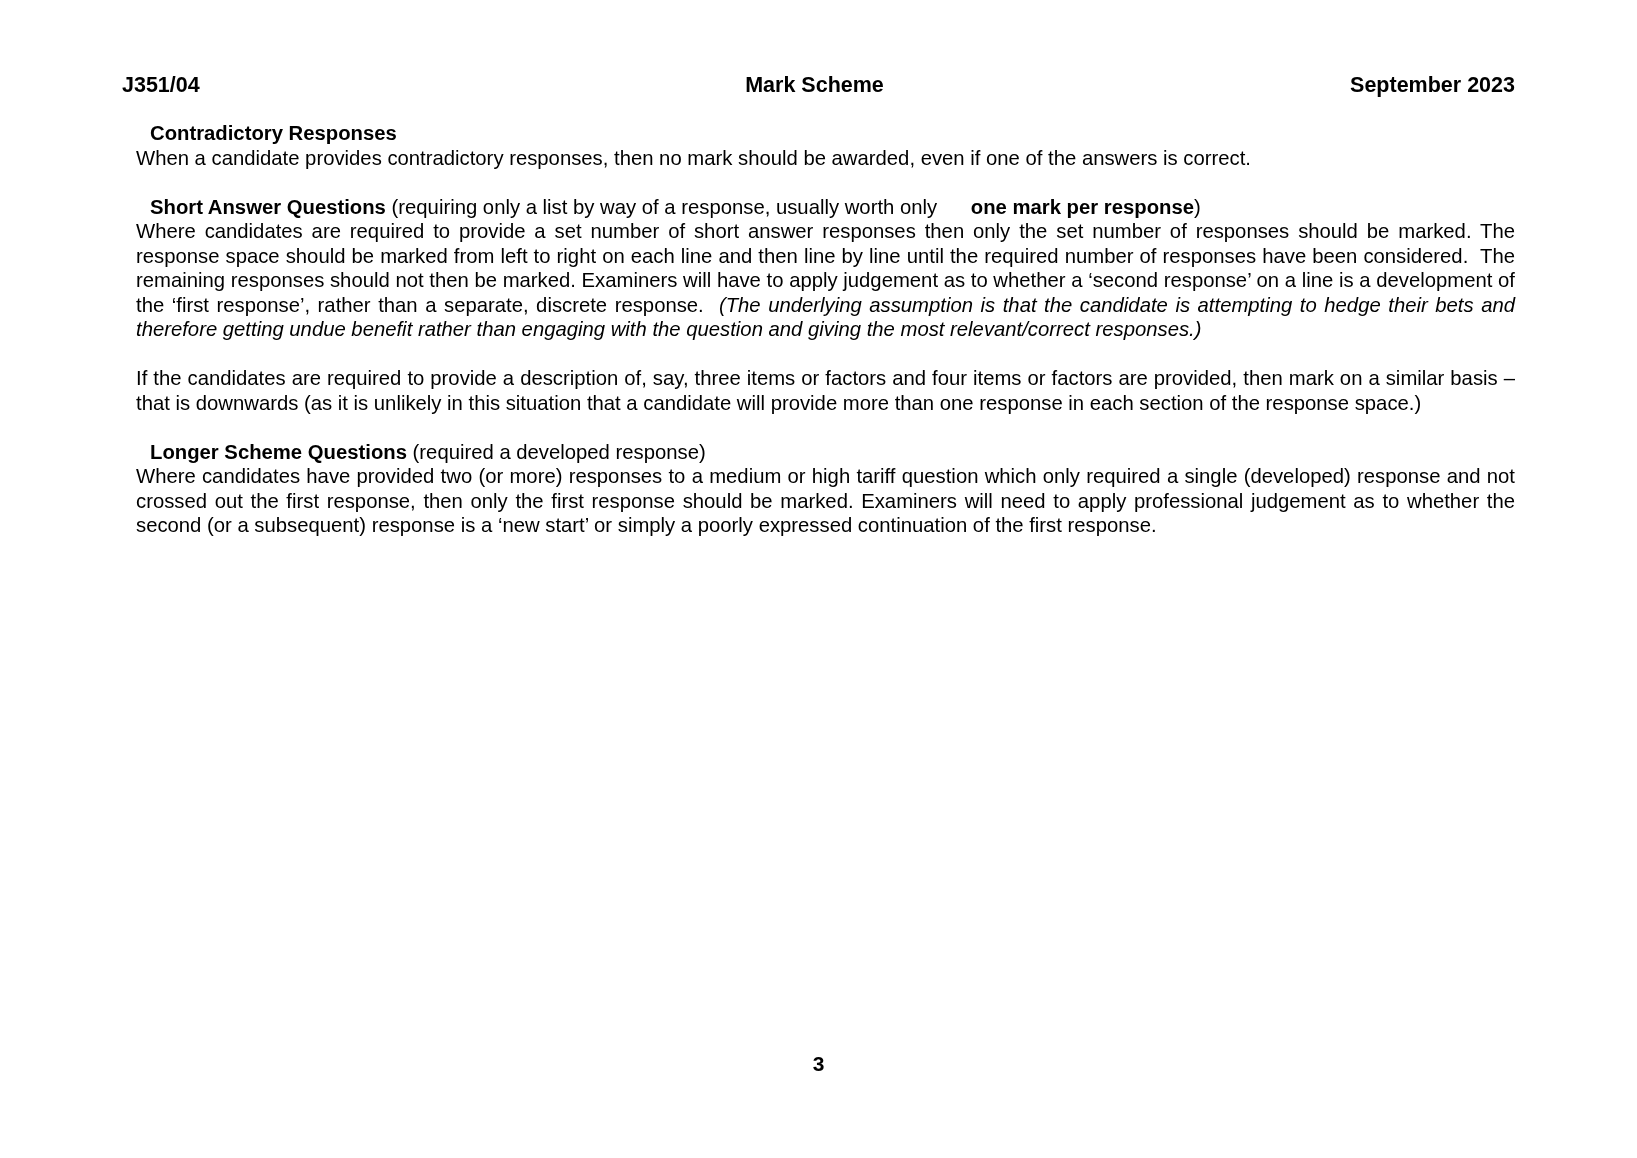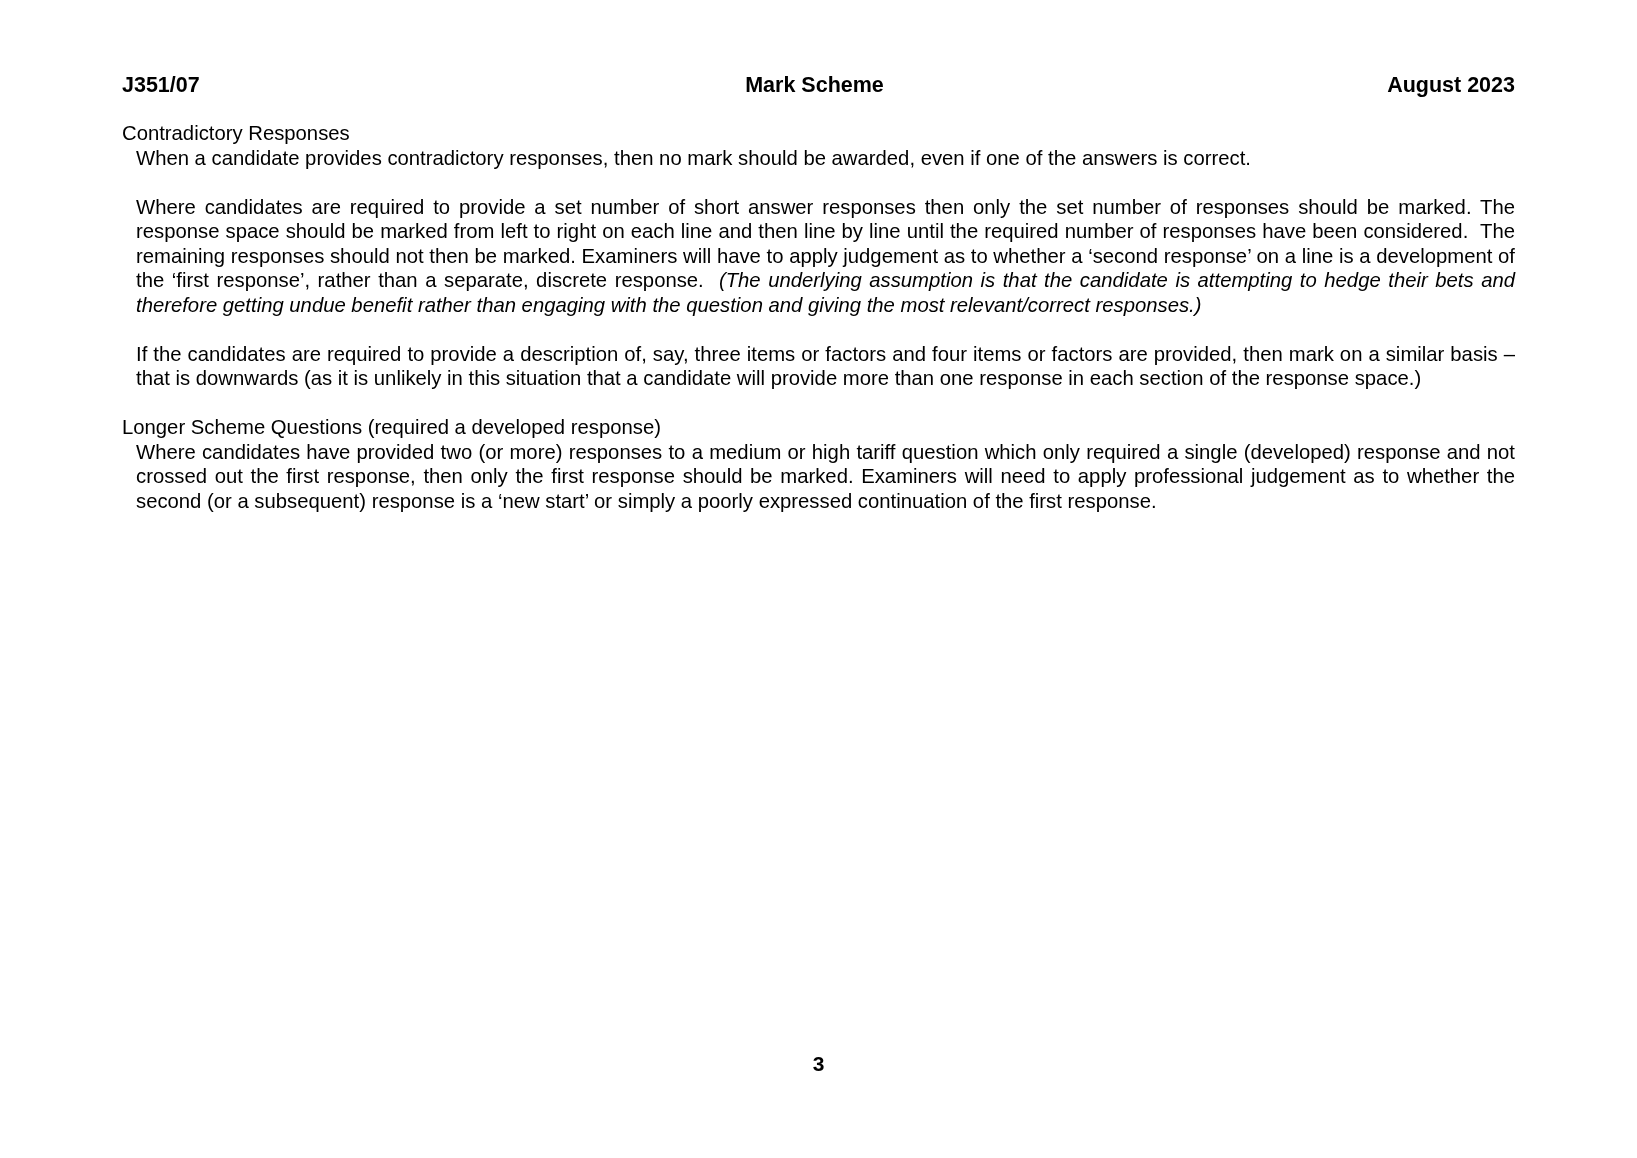--- a/index.html
+++ b/index.html
@@ -41,54 +41,55 @@
       top: 121px;
       font-size: 20.3px;
       line-height: 24.5px;
     }
     .section {
       margin: 0 0 24.5px 0;
     }
     .section-heading {
       display: block;
     }
-    .section-heading .bold { font-weight: normal; }
+    .section-heading .bold { font-weight: bold; margin-left: 28px; }
     .section-body {
       display: block;
       text-align: justify;
       margin-left: 14px;
     }
     .section-body .italic { font-style: italic; }
     .page-number {
       position: absolute;
       left: 0;
       right: 0;
       top: 1052px;
       text-align: center;
       font-size: 21px;
       font-weight: bold;
     }
   </style>
 </head>
 <body>
 
 <div class="page-header">
-  <span class="left">J351/07</span>
+  <span class="left">J351/04</span>
   <span class="center">Mark Scheme</span>
-  <span class="right">August 2023</span>
+  <span class="right">September 2023</span>
 </div>
 
 <div class="content">
 
   <div class="section">
     <span class="section-heading"><span class="bold">Contradictory Responses</span><span></span></span>
     <span class="section-body"><span>When a candidate provides contradictory responses, then no mark should be awarded, even if one of the answers is correct.</span></span>
   </div>
 
   <div class="section">
+    <span class="section-heading"><span class="bold">Short Answer Questions</span><span> (requiring only a list by way of a response, usually worth only </span><span class="bold">one mark per response</span><span>)</span></span>
     <span class="section-body"><span>Where candidates are required to provide a set number of short answer responses then only the set number of responses should be marked. The response space should be marked from left to right on each line and then line by line until the required number of responses have been considered.&nbsp; The remaining responses should not then be marked. Examiners will have to apply judgement as to whether a ‘second response’ on a line is a development of the ‘first response’, rather than a separate, discrete response.&nbsp; </span><span class="italic">(The underlying assumption is that the candidate is attempting to hedge their bets and therefore getting undue benefit rather than engaging with the question and giving the most relevant/correct responses.)</span></span>
   </div>
 
   <div class="section">
     <span class="section-body"><span>If the candidates are required to provide a description of, say, three items or factors and four items or factors are provided, then mark on a similar basis – that is downwards (as it is unlikely in this situation that a candidate will provide more than one response in each section of the response space.)</span></span>
   </div>
 
   <div class="section">
     <span class="section-heading"><span class="bold">Longer Scheme Questions</span><span> (required a developed response)</span></span>
     <span class="section-body"><span>Where candidates have provided two (or more) responses to a medium or high tariff question which only required a single (developed) response and not crossed out the first response, then only the first response should be marked. Examiners will need to apply professional judgement as to whether the second (or a subsequent) response is a ‘new start’ or simply a poorly expressed continuation of the first response.</span></span>

